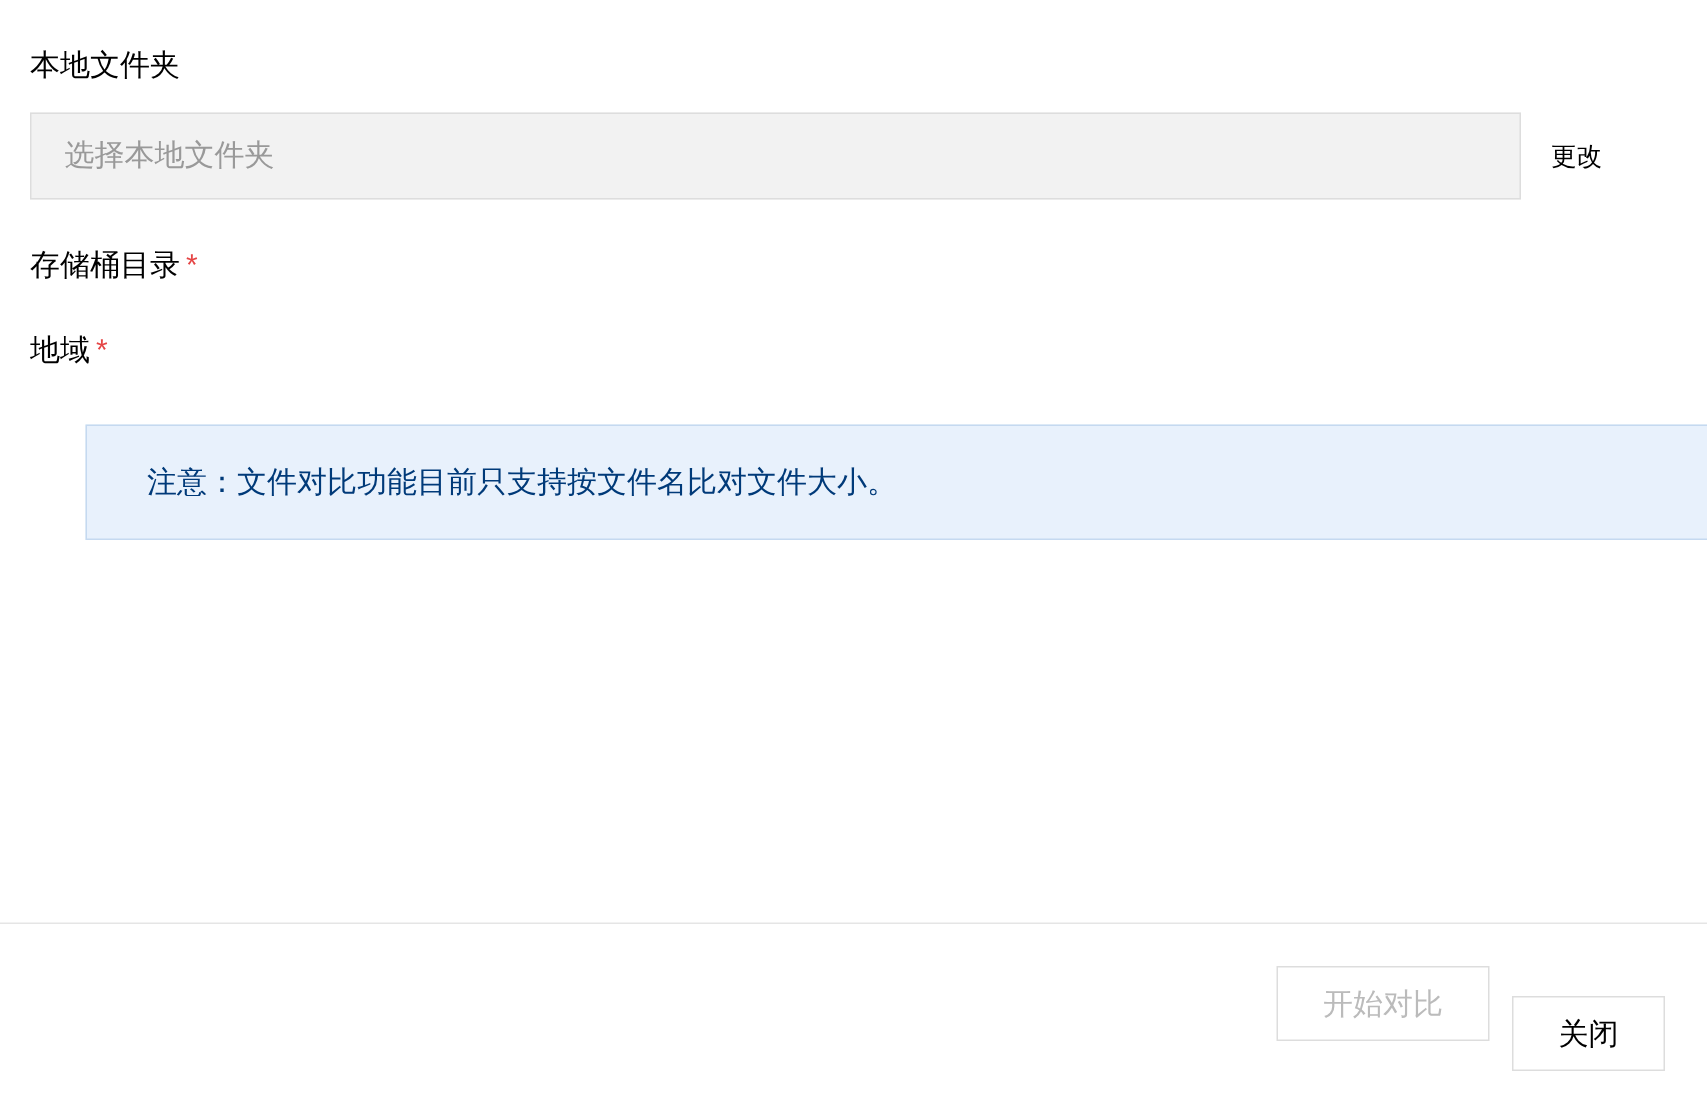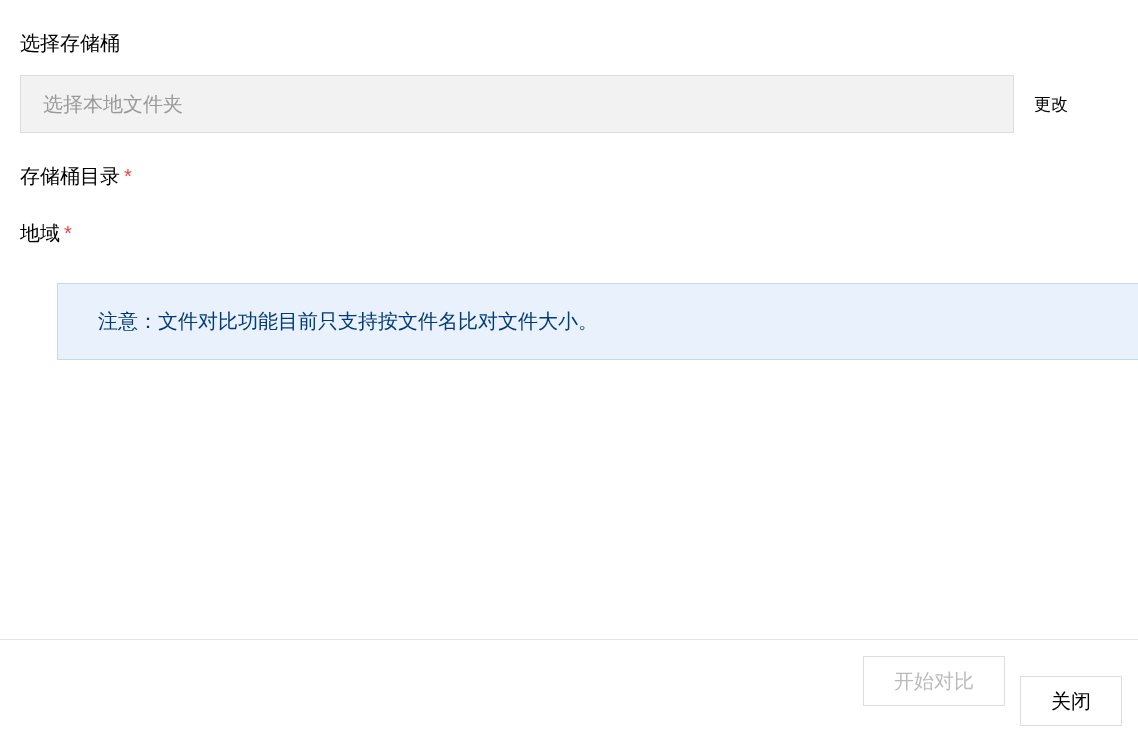--- a/index.html
+++ b/index.html
@@ -133,21 +133,21 @@
     .notice-text {
       color: #003a79;
       font-size: 20px;
     }
     .dialog-footer {
       position: absolute;
       bottom: 0;
       left: 0;
       right: 0;
       border-top: 1px solid #e5e5e5;
-      padding: 16px;
+      padding: 28px;
       display: flex;
       justify-content: flex-end;
       gap: 15px;
     }
     .btn {
       height: 50px;
       min-width: 130px;
       padding: 0 30px;
       border: 1px solid #ddd;
       background: #fff;
@@ -169,21 +169,21 @@
       margin-top: 20px;
     }
   </style>
 </head>
 <body>
 
 <div class="dialog">
 
   <div class="form-group">
     <label class="form-label">
-      <span>选择存储桶</span>
+      <span>本地文件夹</span>
     </label>
     <div class="input-row">
       <input type="text" class="text-input-disabled" readonly="" placeholder="选择本地文件夹" style="">
       <a class="change-link">更改</a>
     </div>
   </div>
 
   <div class="form-group">
     <label class="form-label">
       <span>存储桶目录</span><span class="required">*</span>

